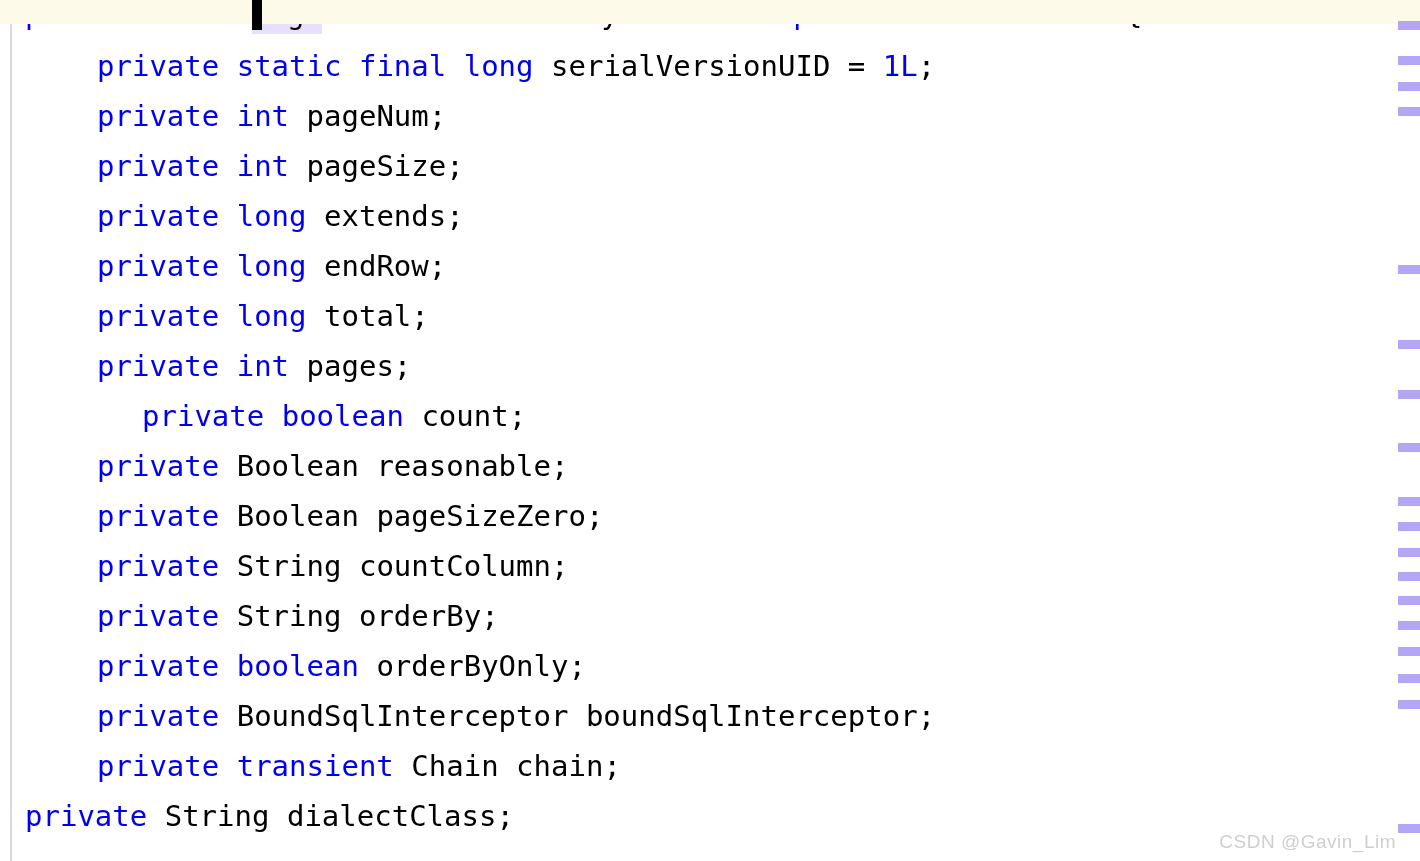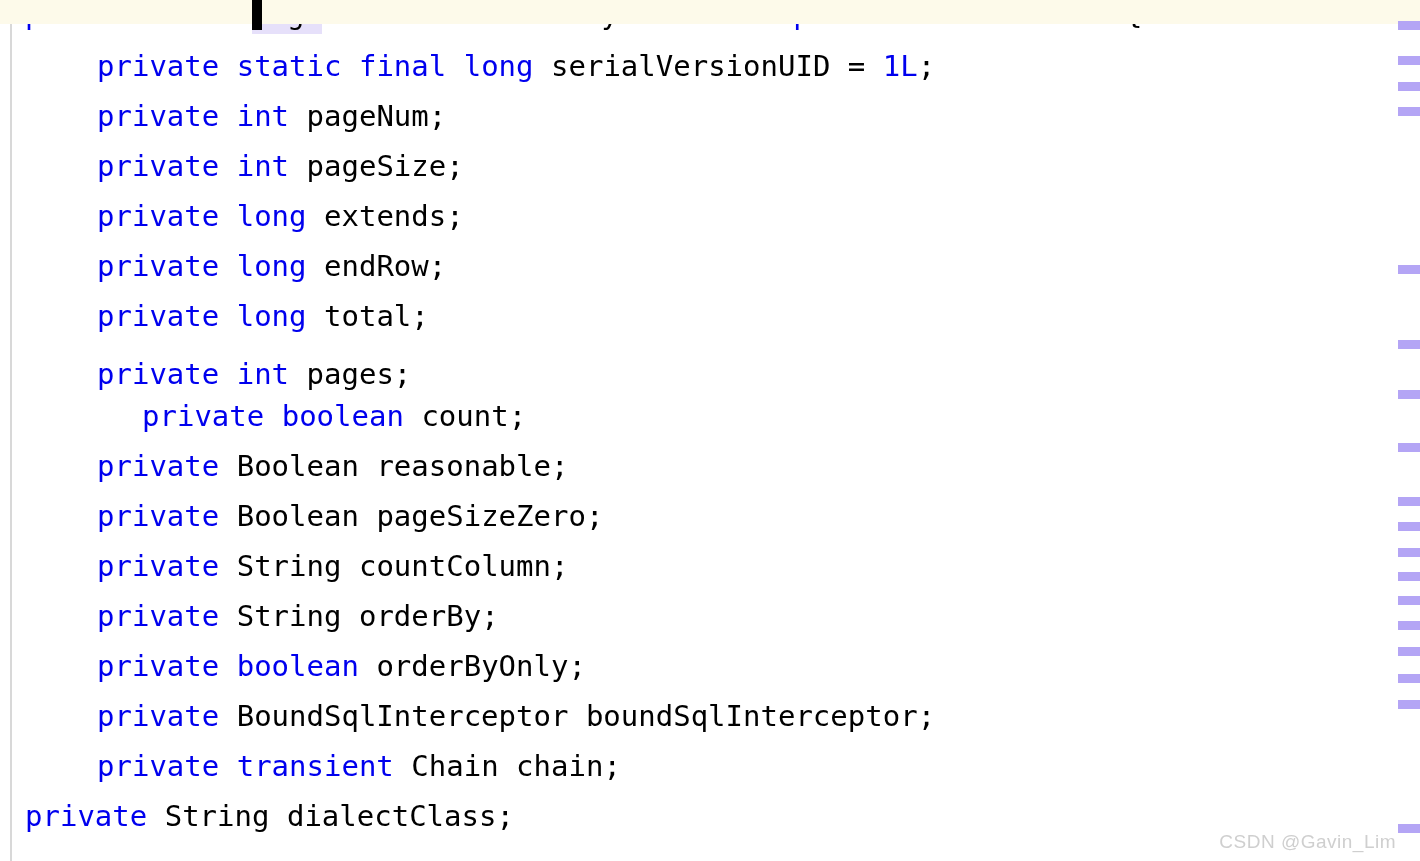--- a/index.html
+++ b/index.html
@@ -142,21 +142,21 @@
   <div class="gutter-guide"></div>
 
   <div class="code-surface">
       <div class="code-line line-0" style="top: -9px;"><div class="caret-line-bg"></div><span class="txt" style="padding-left: 25px;"><span class="kw">public</span><span class="punc"> </span><span class="kw">class</span><span class="punc"> </span><span class="caret"></span><span class="id ident-hl">Page</span><span class="id">&lt;E&gt;</span><span class="punc"> </span><span class="kw">extends</span><span class="punc"> </span><span class="id">ArrayList&lt;E&gt;</span><span class="punc"> </span><span class="kw">implements</span><span class="punc"> </span><span class="id">Closeable</span><span class="punc"> {</span></span></div>
       <div class="code-line" style="top: 41px;"><span class="txt" style="padding-left: 97px;"><span class="kw">private</span><span class="punc"> </span><span class="kw">static</span><span class="punc"> </span><span class="kw">final</span><span class="punc"> </span><span class="kw">long</span><span class="punc"> </span><span class="id">serialVersionUID</span><span class="punc"> = </span><span class="num">1L</span><span class="punc">;</span></span></div>
       <div class="code-line" style="top: 91px;"><span class="txt" style="padding-left: 97px;"><span class="kw">private</span><span class="punc"> </span><span class="kw">int</span><span class="punc"> </span><span class="id">pageNum</span><span class="punc">;</span></span></div>
       <div class="code-line" style="top: 141px;"><span class="txt" style="padding-left: 97px;"><span class="kw">private</span><span class="punc"> </span><span class="kw">int</span><span class="punc"> </span><span class="id">pageSize</span><span class="punc">;</span></span></div>
       <div class="code-line" style="top: 191px;"><span class="txt" style="padding-left: 97px;"><span class="kw">private</span><span class="punc"> </span><span class="kw">long</span><span class="punc"> </span><span class="id">extends</span><span class="punc">;</span></span></div>
       <div class="code-line" style="top: 241px;"><span class="txt" style="padding-left: 97px;"><span class="kw">private</span><span class="punc"> </span><span class="kw">long</span><span class="punc"> </span><span class="id">endRow</span><span class="punc">;</span></span></div>
       <div class="code-line" style="top: 291px;"><span class="txt" style="padding-left: 97px;"><span class="kw">private</span><span class="punc"> </span><span class="kw">long</span><span class="punc"> </span><span class="id">total</span><span class="punc">;</span></span></div>
-      <div class="code-line" style="top: 341px;"><span class="txt" style="padding-left: 97px; margin-top: 8px;"><span class="kw">private</span><span class="punc"> </span><span class="kw">int</span><span class="punc"> </span><span class="id">pages</span><span class="punc">;</span></span></div>
+      <div class="code-line" style="top: 341px;"><span class="txt" style="padding-left: 97px;"><span class="kw">private</span><span class="punc"> </span><span class="kw">int</span><span class="punc"> </span><span class="id">pages</span><span class="punc">;</span></span></div>
       <div class="code-line" style="top: 391px; margin-left: 45px;"><span class="txt" style="padding-left: 97px;"><span class="kw">private</span><span class="punc"> </span><span class="kw">boolean</span><span class="punc"> </span><span class="id">count</span><span class="punc">;</span></span></div>
       <div class="code-line" style="top: 441px;"><span class="txt" style="padding-left: 97px;"><span class="kw">private</span><span class="punc"> </span><span class="id">Boolean</span><span class="punc"> </span><span class="id">reasonable</span><span class="punc">;</span></span></div>
       <div class="code-line" style="top: 491px;"><span class="txt" style="padding-left: 97px;"><span class="kw">private</span><span class="punc"> </span><span class="id">Boolean</span><span class="punc"> </span><span class="id">pageSizeZero</span><span class="punc">;</span></span></div>
       <div class="code-line" style="top: 541px;"><span class="txt" style="padding-left: 97px;"><span class="kw">private</span><span class="punc"> </span><span class="id">String</span><span class="punc"> </span><span class="id">countColumn</span><span class="punc">;</span></span></div>
       <div class="code-line" style="top: 591px; text-decoration: underline;"><span class="txt" style="padding-left: 97px;"><span class="kw">private</span><span class="punc"> </span><span class="id">String</span><span class="punc"> </span><span class="id">orderBy</span><span class="punc">;</span></span></div>
       <div class="code-line" style="top: 691px;"><span class="txt" style="padding-left: 97px;"><span class="kw">private</span><span class="punc"> </span><span class="id">BoundSqlInterceptor</span><span class="punc"> </span><span class="id">boundSqlInterceptor</span><span class="punc">;</span></span></div>
       <div class="code-line" style="top: 641px;"><span class="txt" style="padding-left: 97px;"><span class="kw">private</span><span class="punc"> </span><span class="kw">boolean</span><span class="punc"> </span><span class="id">orderByOnly</span><span class="punc">;</span></span></div>
       <div class="code-line" style="top: 741px;"><span class="txt" style="padding-left: 97px;"><span class="kw">private</span><span class="punc"> </span><span class="kw">transient</span><span class="punc"> </span><span class="id">Chain</span><span class="punc"> </span><span class="id">chain</span><span class="punc">;</span></span></div>
       <div class="code-line" style="top: 791px;"><span class="txt" style=""><span class="kw">private</span><span class="punc"> </span><span class="id">String</span><span class="punc"> </span><span class="id">dialectClass</span><span class="punc">;</span></span></div>
     </div>

